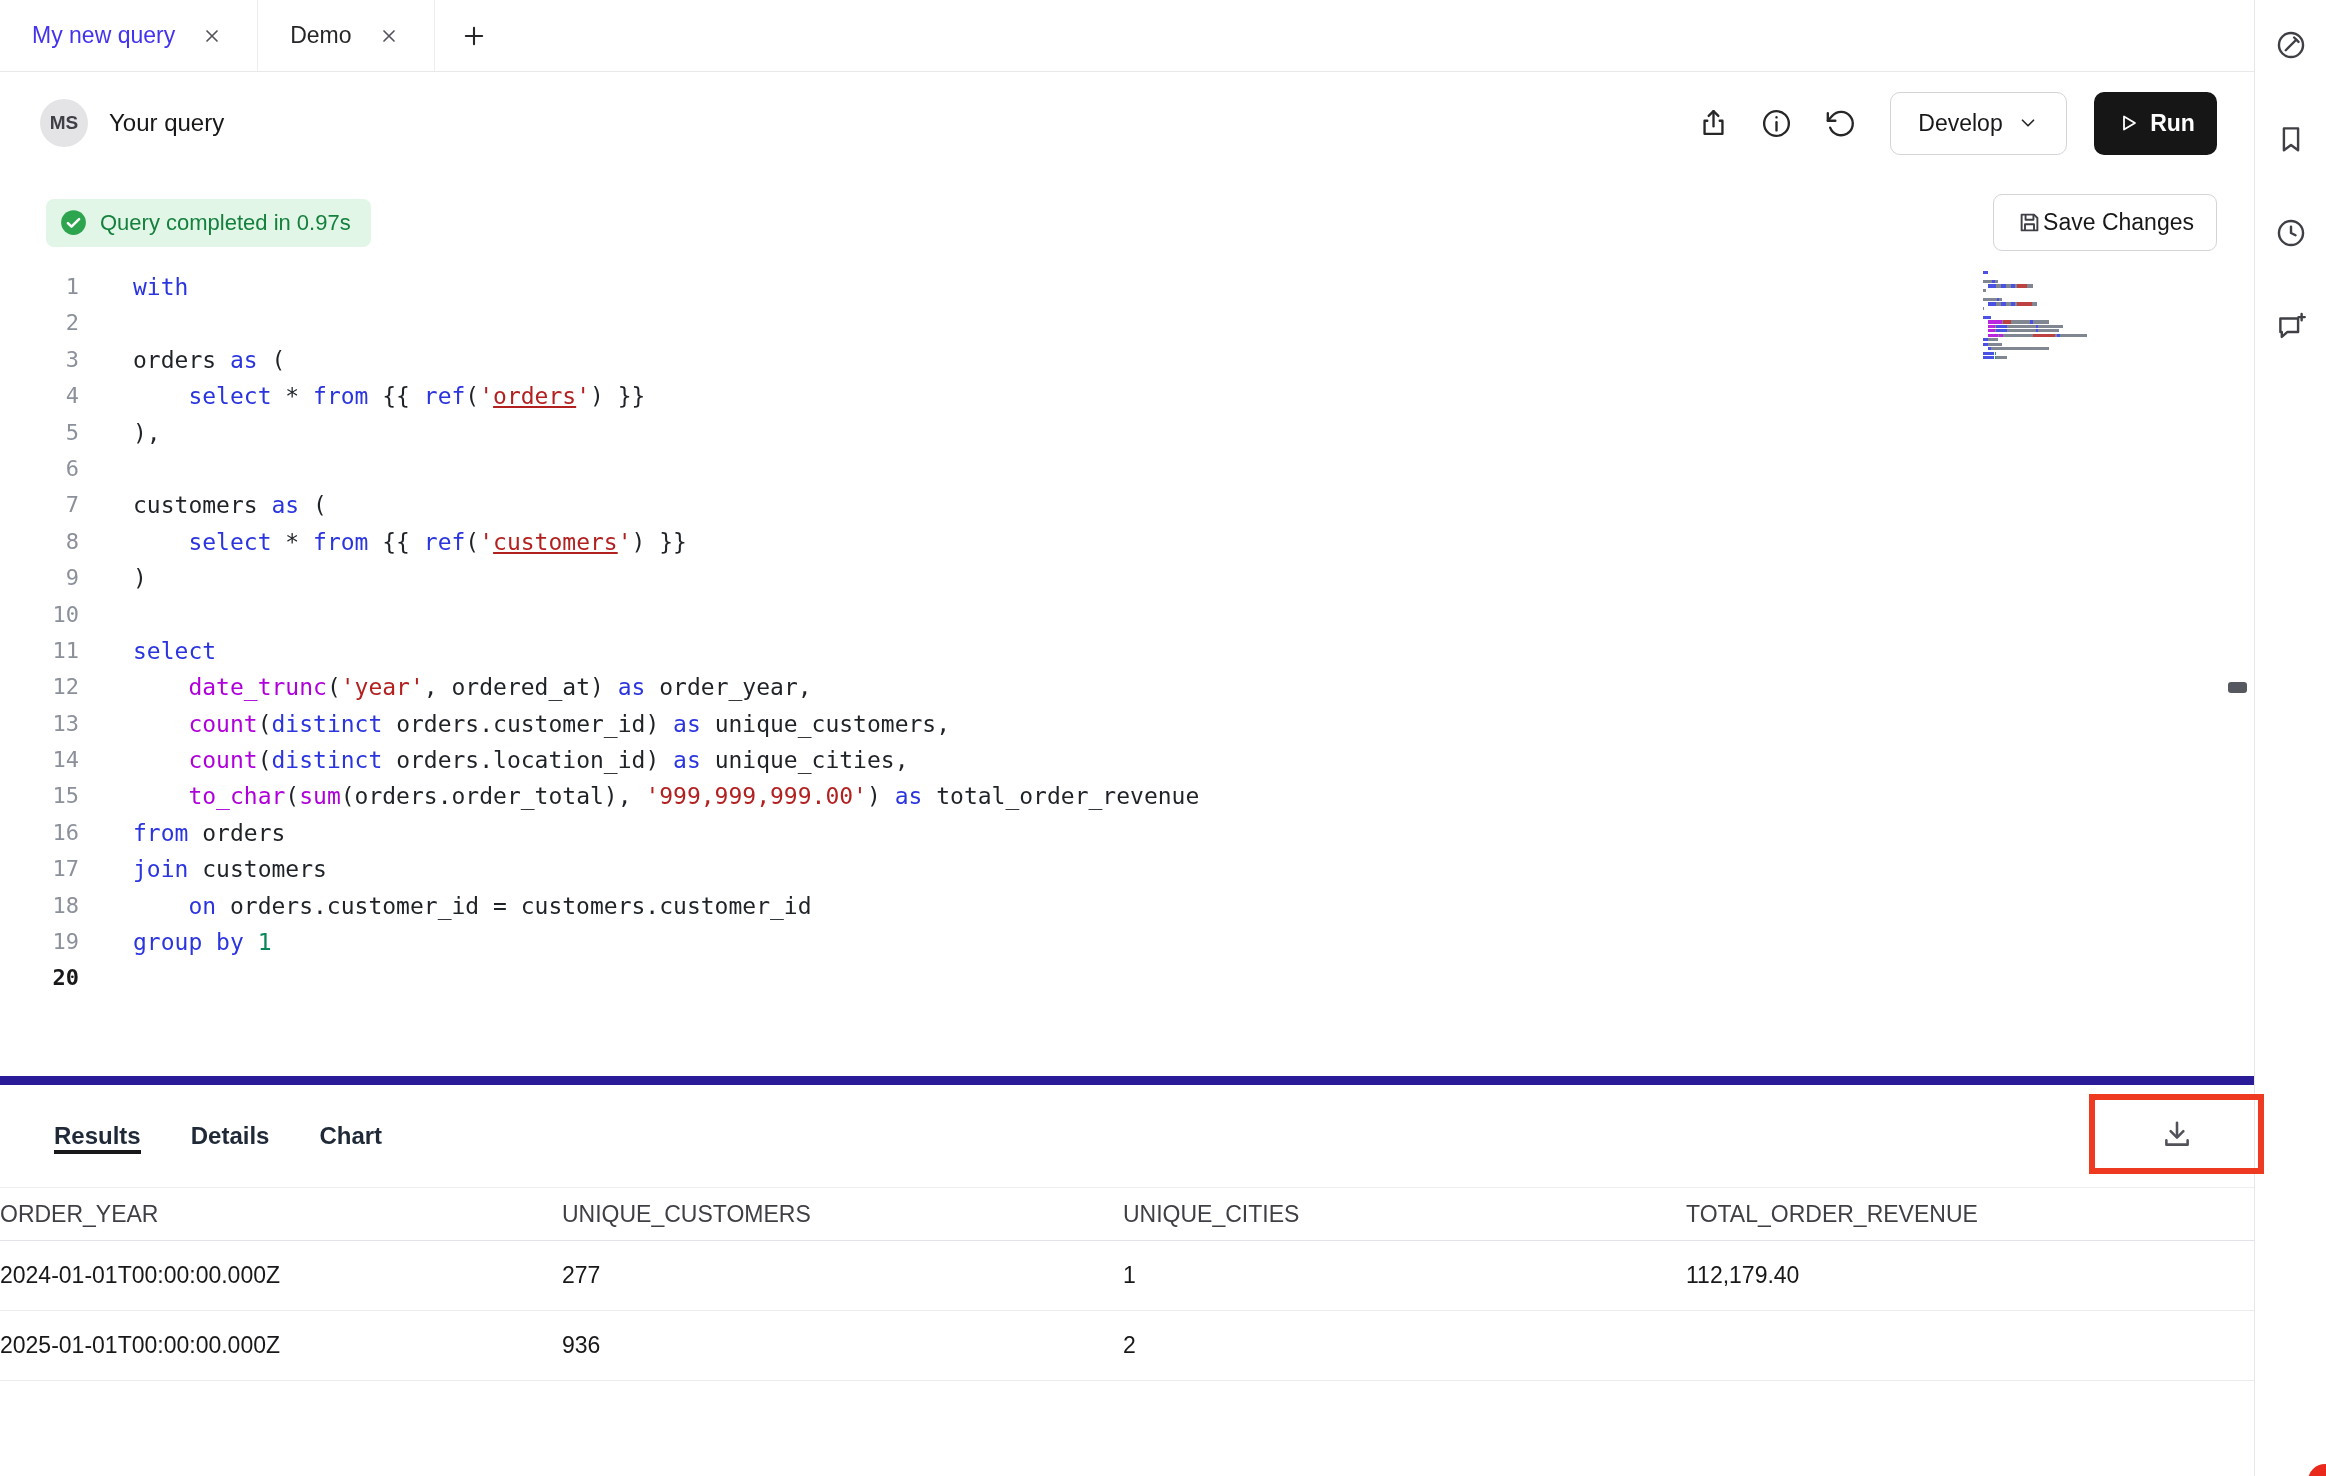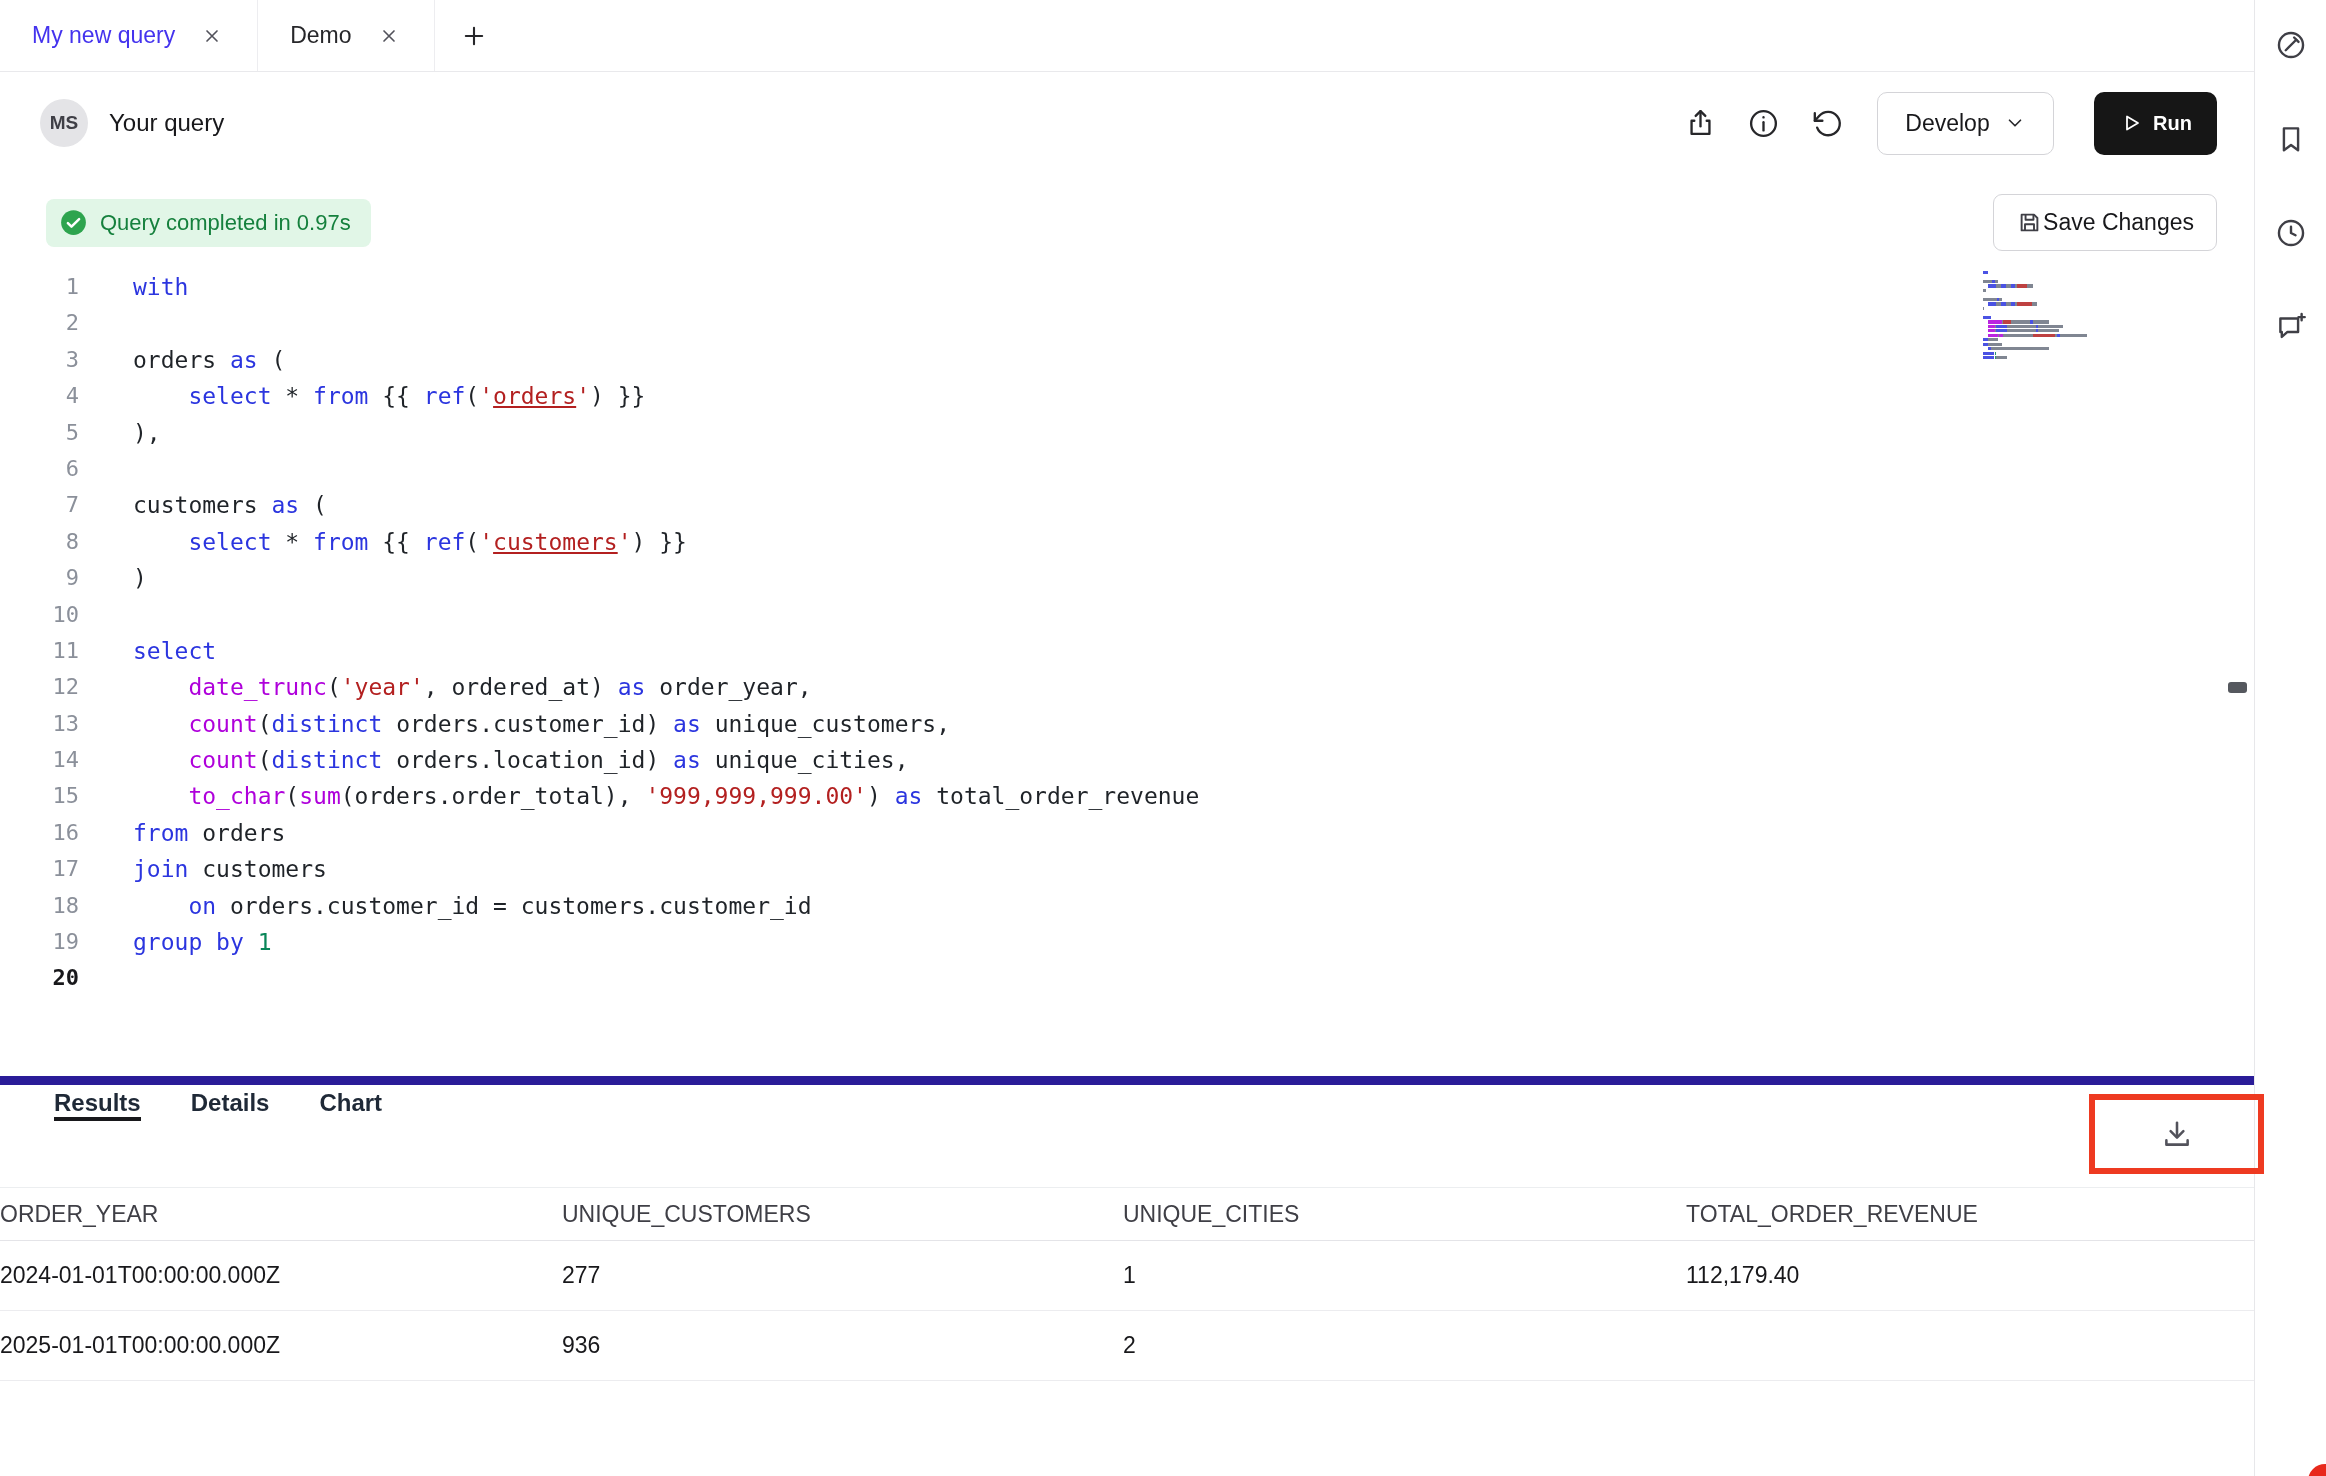--- a/index.html
+++ b/index.html
@@ -25,22 +25,22 @@
   .header { height: 102px; display: flex; align-items: center; padding: 0 37px 0 40px; flex-shrink: 0; }
   .avatar { width: 48px; height: 48px; border-radius: 50%; background: #e4e4e7; color:#3f3f46;
             font-size: 19px; font-weight: bold; display:flex; align-items:center; justify-content:center; flex-shrink:0; }
   .page-title { margin-left: 21px; font-size: 24px; font-weight: 500; color:#18181b; }
   .header-actions { margin-left: auto; display: flex; align-items: center; gap: 19px; }
   .icon-btn { width: 44px; height: 44px; display:flex; align-items:center; justify-content:center; background:none; border:none; cursor:pointer; padding:0; }
   .btn-develop { height: 63px; width: 177px; border: 1.5px solid #d4d4d8; border-radius: 10px; background:#fff;
                  display:flex; align-items:center; justify-content:center; gap: 14px; font-size: 23px; font-weight:500; color:#18181b;
                  cursor:pointer; margin-left: 10px; font-family: inherit; text-align: center; }
   .btn-run { height: 63px; width: 123px; border:none; border-radius: 10px; background:#161616; color:#fff;
-             display:flex; align-items:center; justify-content:center; gap: 10px; font-size: 20px; font-weight:600;
-             cursor:pointer; margin-left: 21px; font-family: inherit; }
+             display:flex; align-items:center; justify-content:center; gap: 10px; font-size: 23px; font-weight:600;
+             cursor:pointer; margin-left: 8px; font-family: inherit; }
 
   
   .statusrow { margin-top: 20px; height: 57px; display:flex; align-items:center; justify-content:space-between;
                padding: 0 37px 0 46px; flex-shrink:0; }
   .status-pill { height: 48px; background: #e1f6e7; border-radius: 8px; display:flex; align-items:center;
                  gap: 13px; padding: 0 20px 0 14px; }
   .status-pill span { font-size: 22px; font-weight: 500; color: #15803d; }
   .btn-save { height: 57px; border: 1.5px solid #d4d4d8; border-radius: 9px; background:#fff; display:flex;
               align-items:center; padding: 0 22px; font-size: 23px; font-weight:500; color:#18181b;
               cursor:pointer; font-family: inherit; }
@@ -64,21 +64,21 @@
   .minimap { position: absolute; top: 20px; right: 131px; width: 140px; }
   .mm-line { display: flex; height: 3.2px; margin-bottom: 1.3px; opacity: .85; }
   .mm-line span { height: 100%; display: block; }
   .scroll-dash { position: absolute; top: 431px; right: 7px; width: 19px; height: 11px; border-radius: 3px; background: #55585e; cursor: pointer; border:none; }
 
   
   .divider { height: 9px; background: #2a1c98; flex-shrink: 0; cursor: row-resize; }
 
   
   .results { height: 391px; flex-shrink:0; display:flex; flex-direction:column; }
-  .results-tabs { height: 103px; display:flex; align-items:flex-start; padding-left: 54px; gap: 50px;
+  .results-tabs { height: 103px; display:flex; align-items:center; padding-left: 54px; gap: 50px;
                   border-bottom: 1px solid #eceef0; flex-shrink:0; }
   .rtab { display:flex; align-items:center; font-size: 24px; font-weight: 600; color: #1f2937;
           border-bottom: 4px solid transparent; padding-top: 4px; cursor:pointer; }
   .rtab.active { border-bottom-color: #18181b; }
   .thead, .tr { display: grid; grid-template-columns: 562px 561px 563px 1fr; align-items: center; }
   .thead { height: 53px; border-bottom: 1px solid #e4e4e8; color: #3f3f46; font-size: 23px; font-weight: 500; }
   .tr { height: 70px; border-bottom: 1px solid #ececef; font-size: 23px; color: #18181b; cursor: default; }
 
   
   .sidebar { flex: 1; border-left: 1px solid #e7e7ea; display:flex; flex-direction:column; align-items:center;

